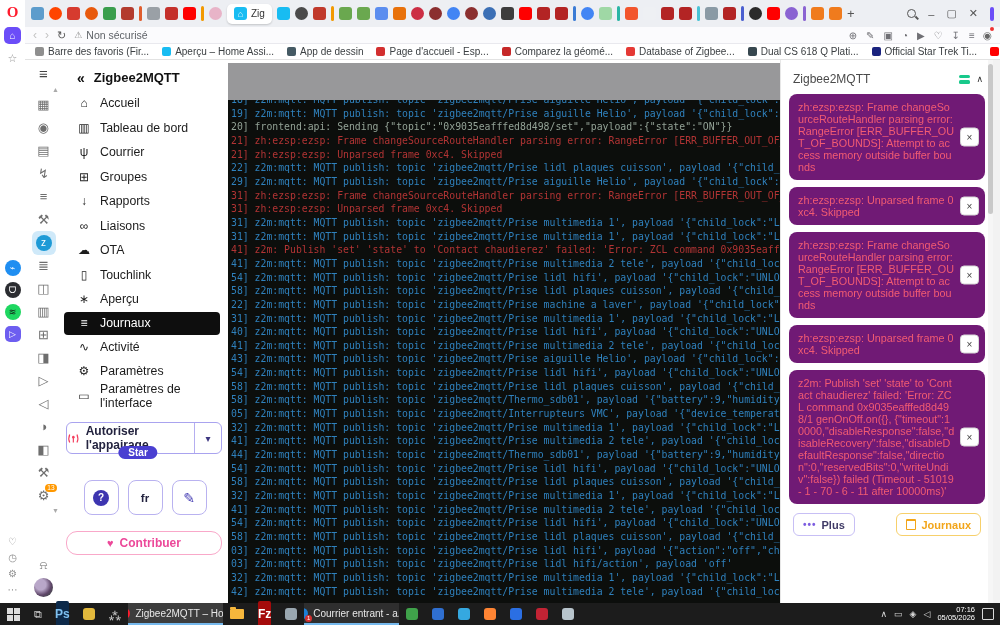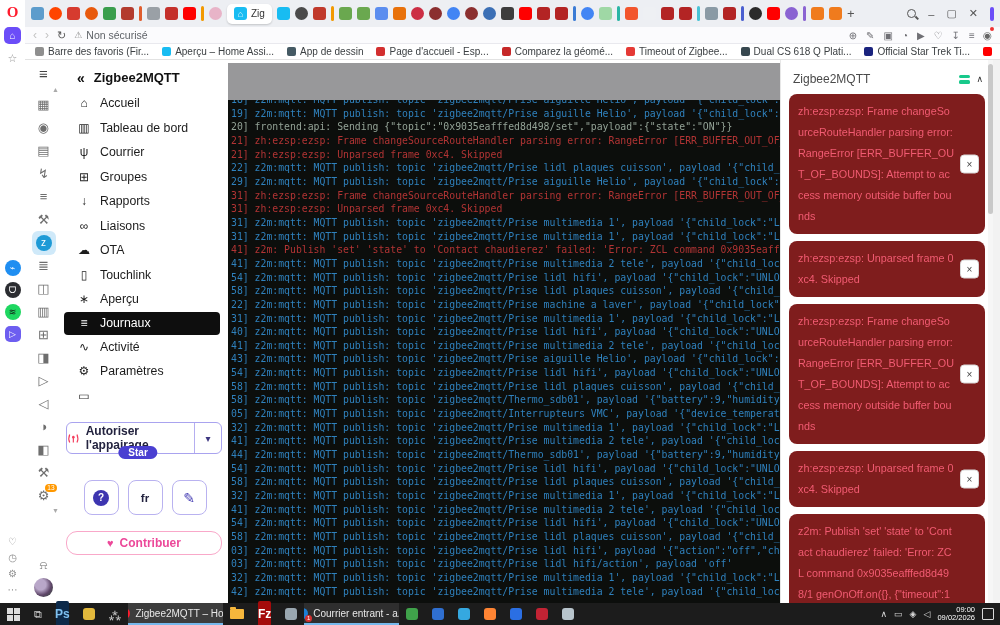--- a/index.html
+++ b/index.html
@@ -88,22 +88,22 @@
   
   .notif{position:absolute;left:780px;top:60px;width:213px;height:543px;background:#fff;border-left:1px solid #e7e7e7;box-sizing:border-box}
   .n-head{display:flex;align-items:center;gap:8px;padding:12px 0 0 12px;font-size:13px;font-weight:bold;color:#161616}
   .n-chat{width:13px;height:10px;border:2px solid #161616;border-radius:2px;position:relative}
   .n-group{display:flex;align-items:center;padding:12px 10px 0 12px;font-size:12px;color:#4a4a4a}
   .n-gicons{margin-left:auto;display:flex;align-items:center;gap:6px}
   .z2mlogo{width:11px;height:11px;display:flex;flex-direction:column;justify-content:center;gap:2px}
   .z2mlogo i{display:block;height:3.5px;border-radius:1.5px;background:#18c98b}
   .caret{color:#333;font-size:9px}
   .ncards{padding:8px 8px 0 8px;display:flex;flex-direction:column;gap:7px}
-  .ncard{position:relative;background:#7f1d1d;border-radius:8px;padding:7px 30px 7px 9px;
-         font-size:10.8px;line-height:21px;color:#f25b72;word-break:break-all}
+  .ncard{position:relative;background:#701a75;border-radius:8px;padding:7px 30px 7px 9px;
+         font-size:10.8px;line-height:12px;color:#f25b72;word-break:break-all}
   .nclose{position:absolute;right:6px;top:50%;transform:translateY(-50%);width:17px;height:17px;background:#fff;
           border:1px solid #d9d9d9;border-radius:4px;color:#444;font-size:10px;display:flex;align-items:center;justify-content:center}
   .n-actions{display:flex;justify-content:space-between;padding:9px 12px 0 12px}
   .plusbtn{height:21px;border:1px solid #c7bff5;border-radius:6px;background:#fff;display:flex;align-items:center;gap:5px;
            padding:0 9px;font-size:11px;font-weight:bold;color:#3f3a66}
   .plusbtn .dots{color:#7c5ce0;letter-spacing:1px;font-size:10px}
   .clearbtn{height:21px;border:1px solid #f7d06b;border-radius:6px;background:#fff;display:flex;align-items:center;gap:5px;
             padding:0 9px;font-size:11px;font-weight:bold;color:#f2a51a}
   .trash{width:8px;height:8px;border:1.5px solid #f2a51a;border-top-width:2.5px;border-radius:1px}
   .n-sb{position:absolute;right:0;top:0;width:5px;height:100%;background:#f6f6f6}
@@ -251,21 +251,21 @@
     <span class="bm">
       <i class="dot" style="background: rgb(211, 47, 47);"></i>
       <span>Page d'accueil - Esp...</span>
     </span>
     <span class="bm">
       <i class="dot" style="background: rgb(198, 40, 40);"></i>
       <span>Comparez la géomé...</span>
     </span>
     <span class="bm">
       <i class="dot" style="background: rgb(229, 57, 53);"></i>
-      <span>Timeout of Zigbee...</span>
+      <span>Database of Zigbee...</span>
     </span>
     <span class="bm">
       <i class="dot" style="background: rgb(55, 71, 79);"></i>
       <span>Dual CS 618 Q Plati...</span>
     </span>
     <span class="bm">
       <i class="dot" style="background: rgb(26, 35, 126);"></i>
       <span>Official Star Trek Ti...</span>
     </span>
     <span class="bm">
@@ -356,20 +356,21 @@
       <div class="menu-item">
         <span class="mi">∿</span>
         <span>Activité</span>
       </div>
       <div class="menu-item">
         <span class="mi">⚙</span>
         <span>Paramètres</span>
       </div>
       <div class="menu-item">
         <span class="mi">▭</span>
+        <span>Paramètres de l'interface</span>
       </div>
     </div>
   <div class="pairwrap">
     <div class="pairbtn">
       <span class="pairmain">
         <svg width="14" height="11" viewBox="0 0 14 11">
           <path d="M3 1 Q1 5.5 3 10 M11 1 Q13 5.5 11 10" stroke="#f43f5e" stroke-width="1.3" fill="none"></path>
           <circle cx="7" cy="4" r="1.4" fill="#f43f5e"></circle>
             <path d="M7 5 L7 10" stroke="#f43f5e" stroke-width="1.3"></path>
         </svg>
@@ -496,18 +497,18 @@
       <span class="tb-item">
         <span class="tb-dot" style="background: rgb(184, 196, 204);"></span>
       </span>
     </span>
   <span class="tray">
     <span class="tg">∧</span>
     <span class="tg">▭</span>
     <span class="tg">◈</span>
     <span class="tg">◁</span>
     <span class="clock">
-      <div>09:00</div>
-      <div>09/02/2026</div>
+      <div>07:16</div>
+      <div>05/05/2026</div>
     </span>
     <span class="notifsq"></span>
   </span>
 </div>
 
 </body></html>

